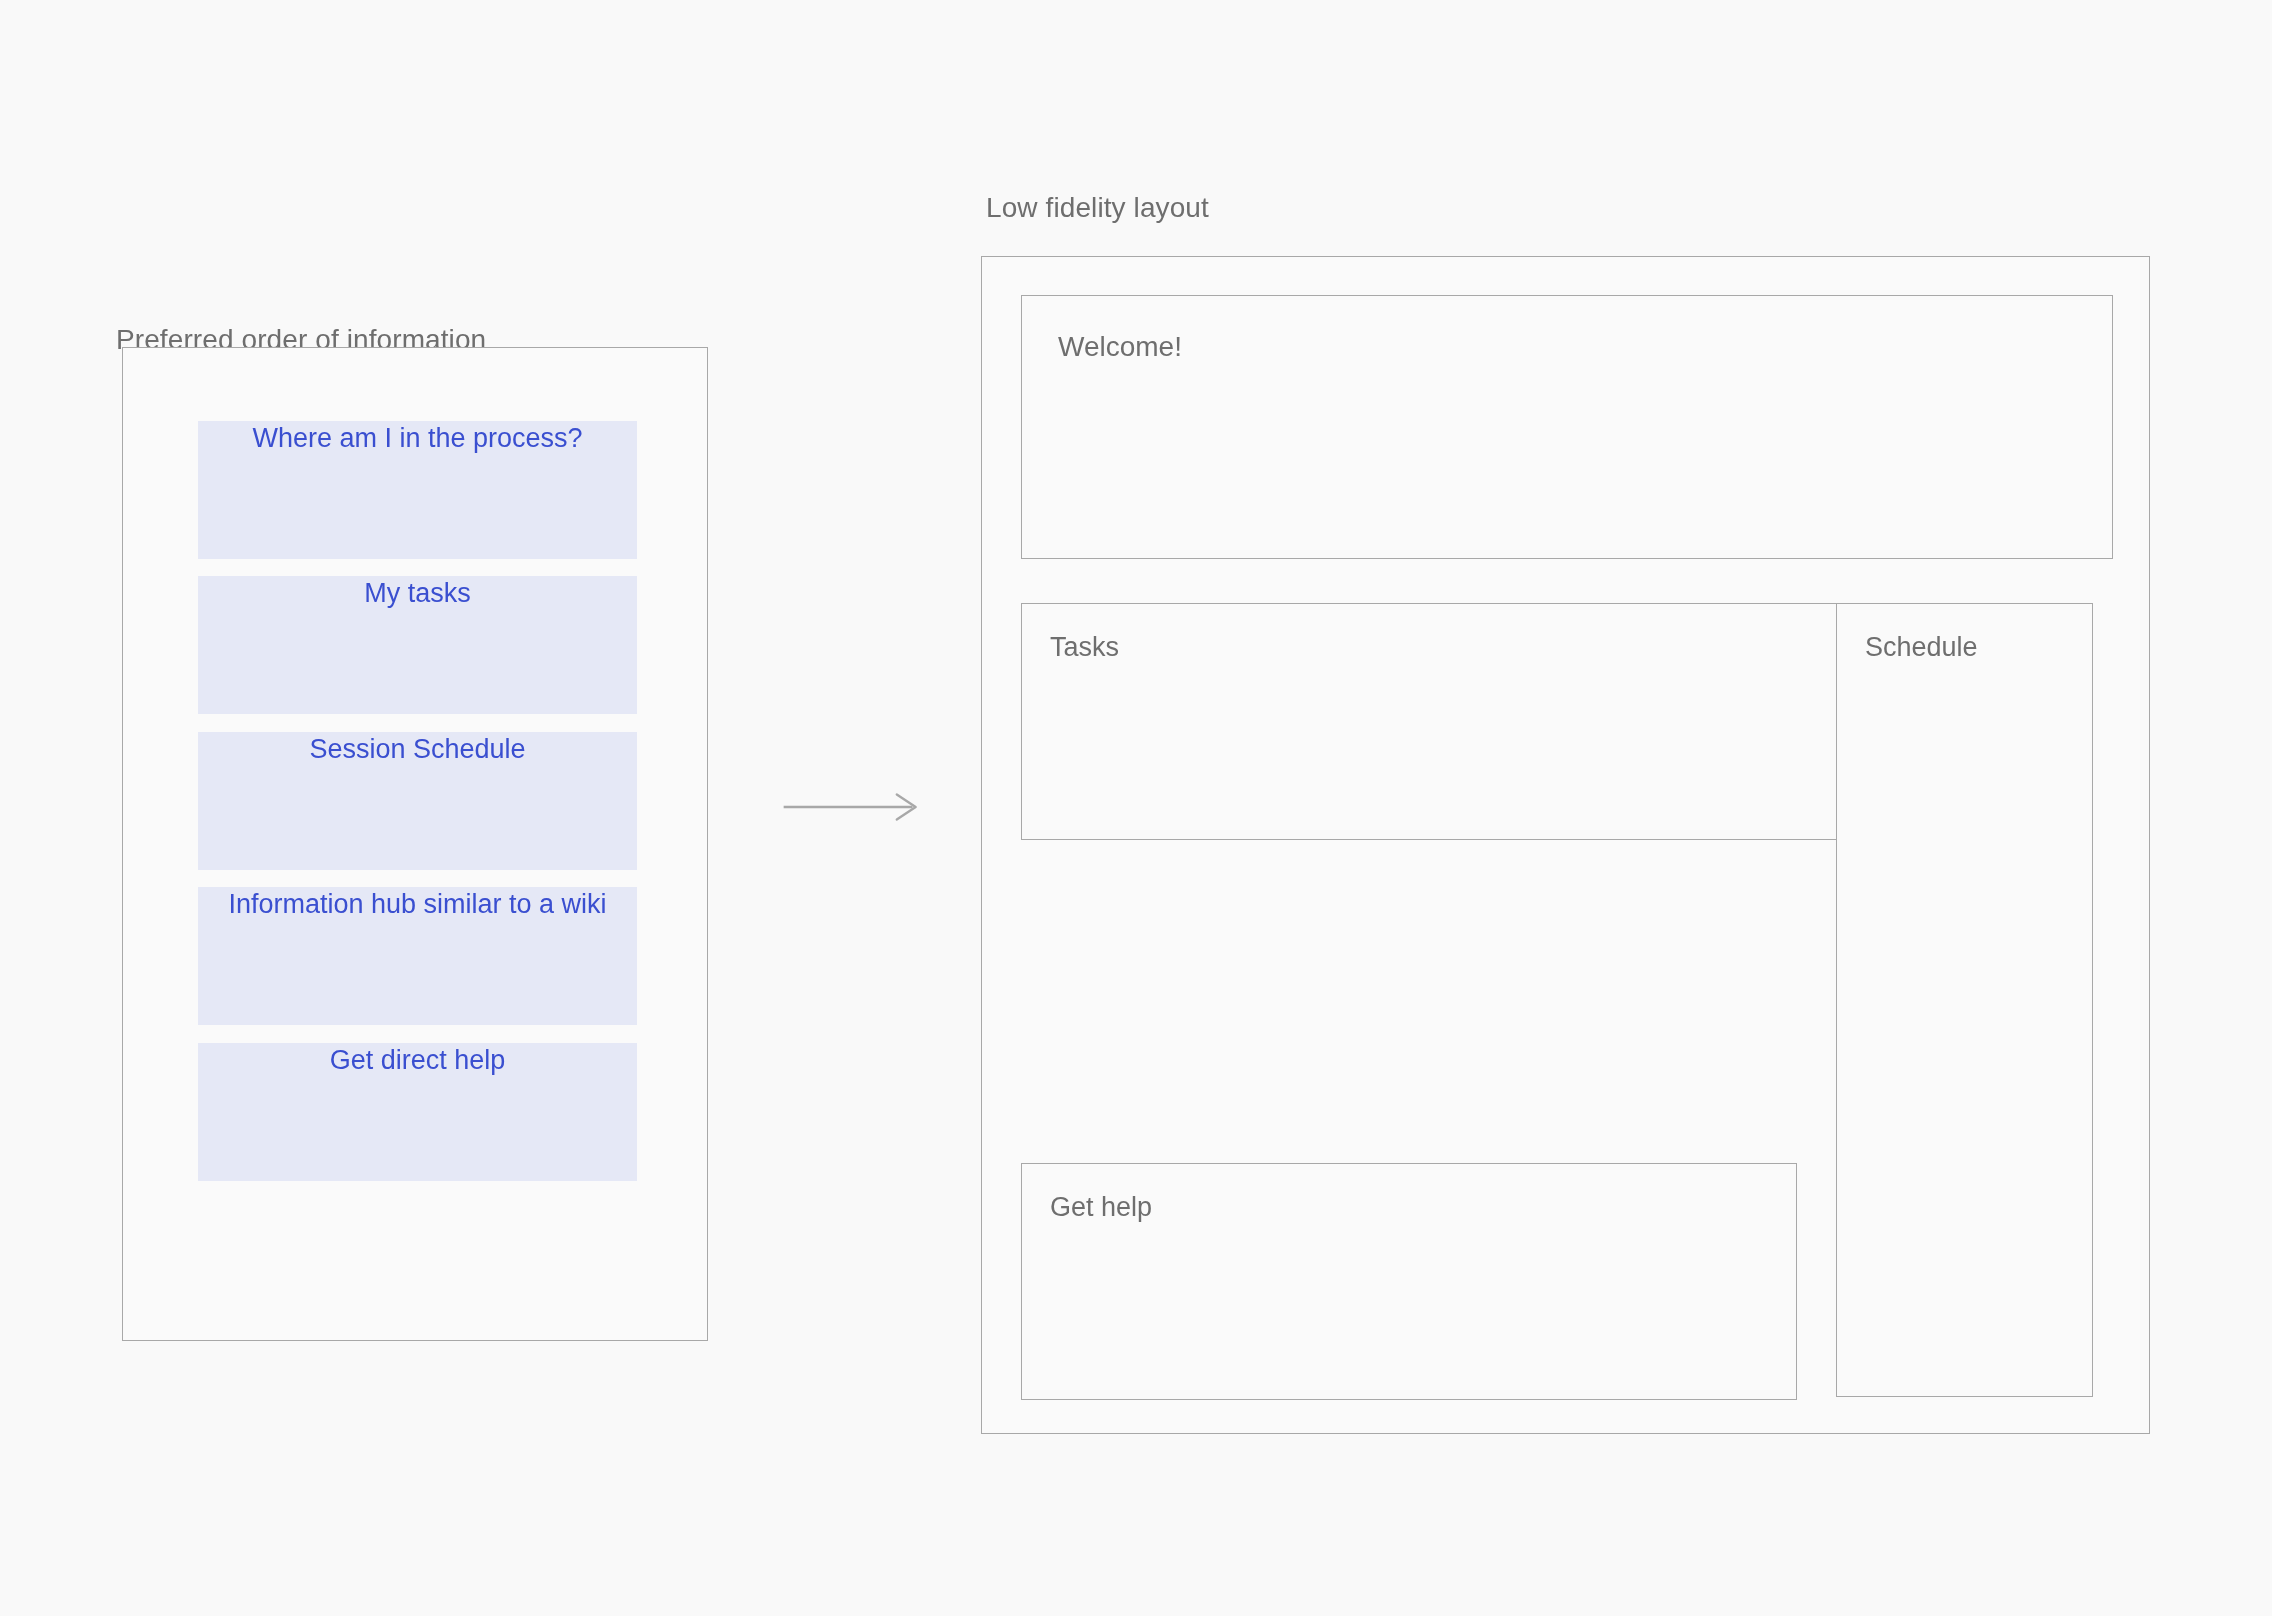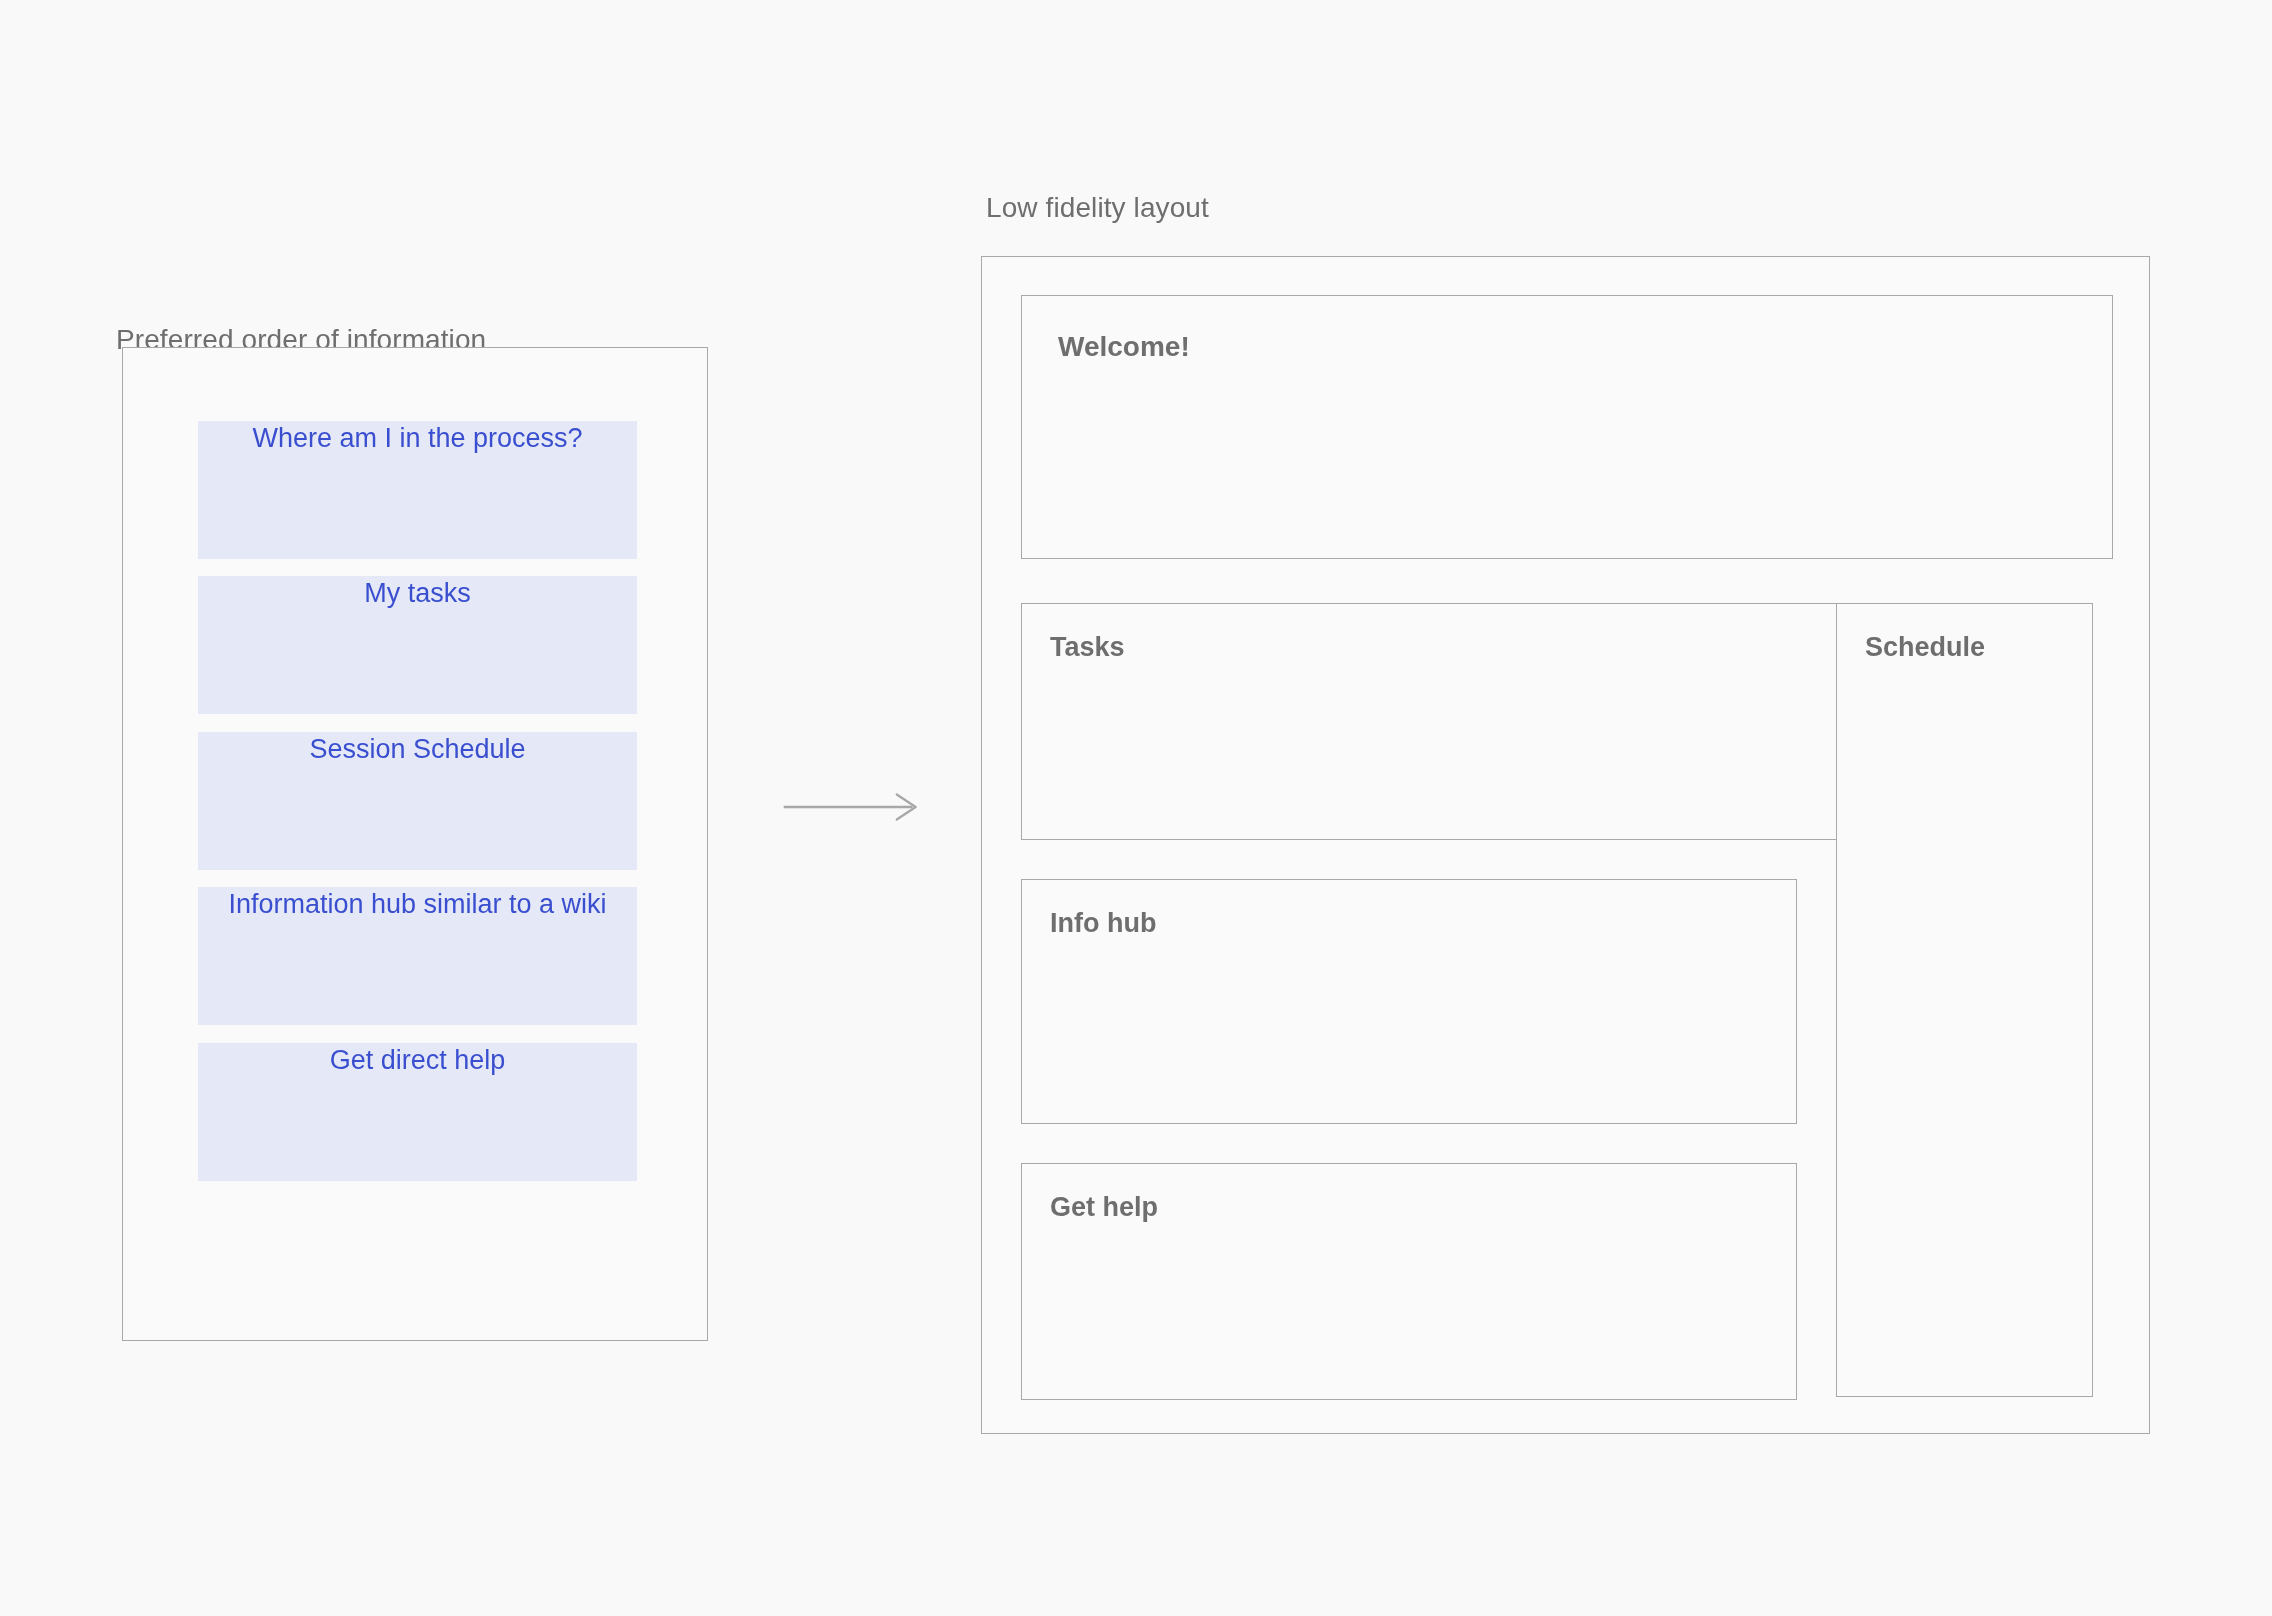--- a/index.html
+++ b/index.html
@@ -65,21 +65,21 @@
   .mock-box {
     position:absolute;
     border:1.6px solid #a8a8a8;
     background:#fafafa;
   }
   .mock-title {
     position:absolute;
     left:28px; top:28px;
     font-size:27px;
     color:#6e6e6e;
-    font-weight:700;
+    font-weight:400;
     white-space:nowrap;
     text-align:center;
   }
 
   
   #welcome-card { left:39px; top:38px; width:1092px; height:264px; }
   #welcome-title { left:36px; top:35px; font-size:28px; }
 
   
   #progress-track {
@@ -156,23 +156,20 @@
 
     <div id="welcome-card" class="mock-box">
       <div id="welcome-title" class="mock-title">Welcome!</div>
     </div>
 
 
     <div id="tasks-box" class="mock-box">
       <div class="mock-title">Tasks</div>
     </div>
 
-    <div id="infohub-box" class="mock-box">
-      <div class="mock-title">Info hub</div>
-    </div>
 
     <div id="gethelp-box" class="mock-box">
       <div class="mock-title">Get help</div>
     </div>
 
     <div id="schedule-box" class="mock-box">
       <div class="mock-title">Schedule</div>
     </div>
 
   </div>

